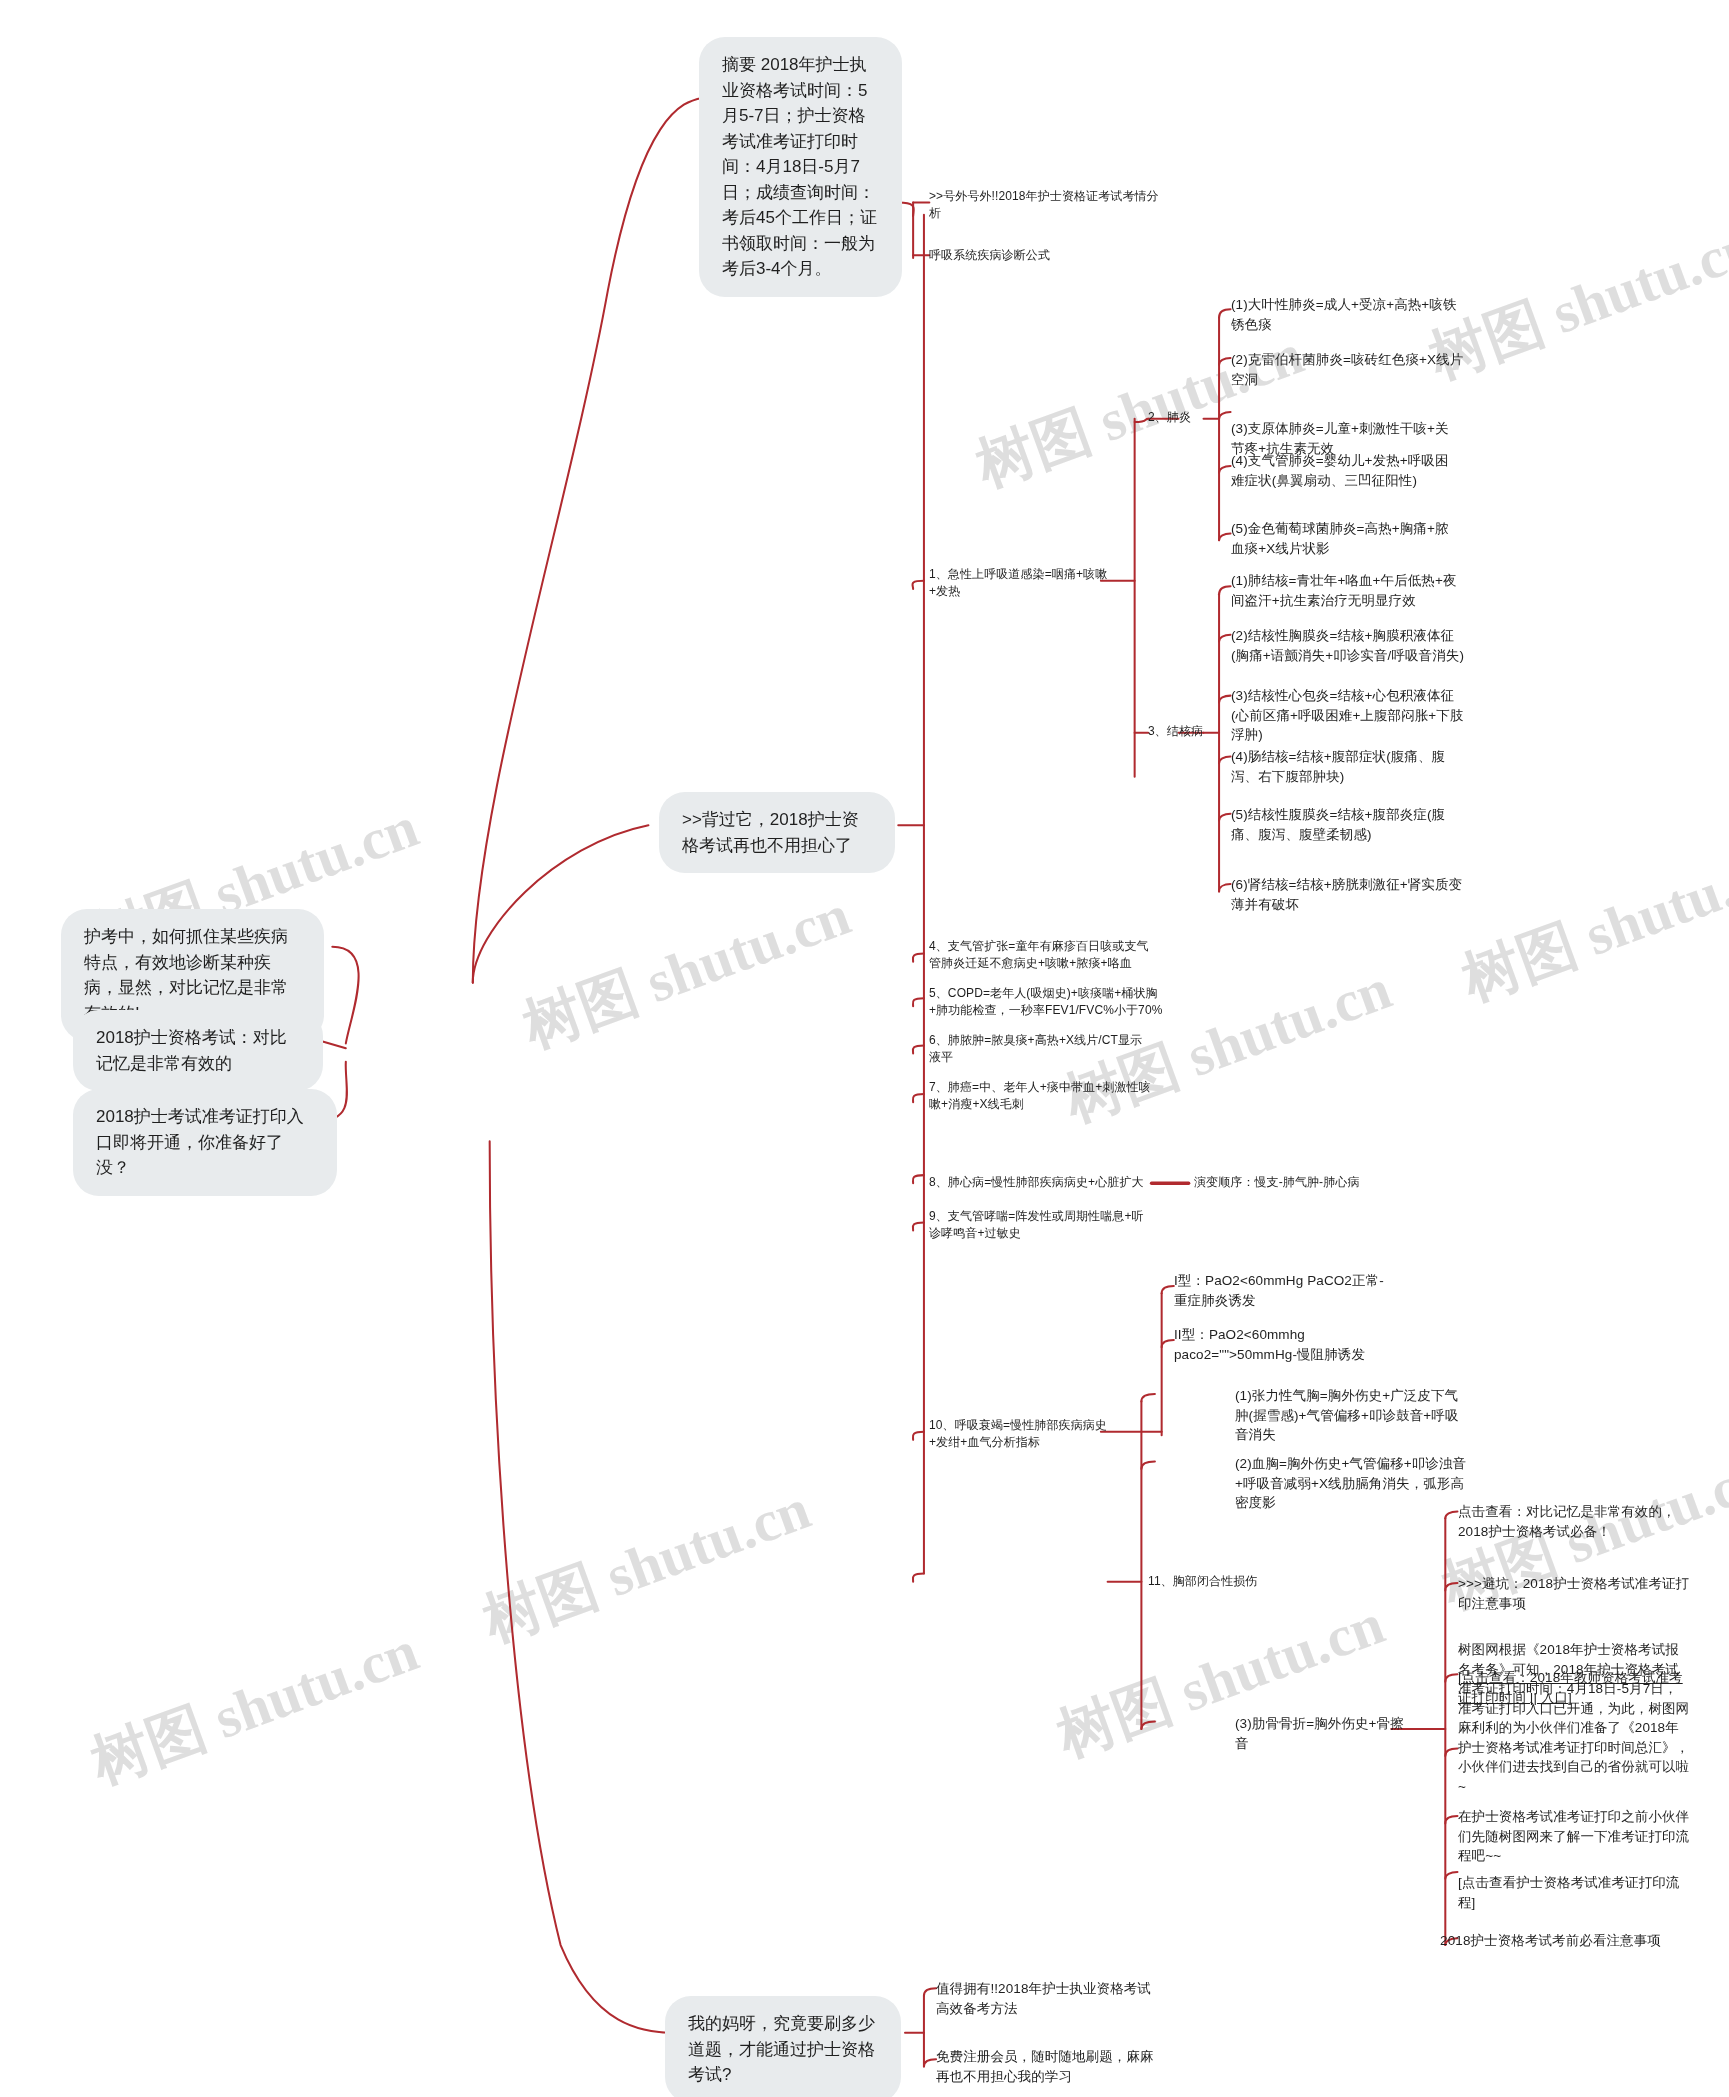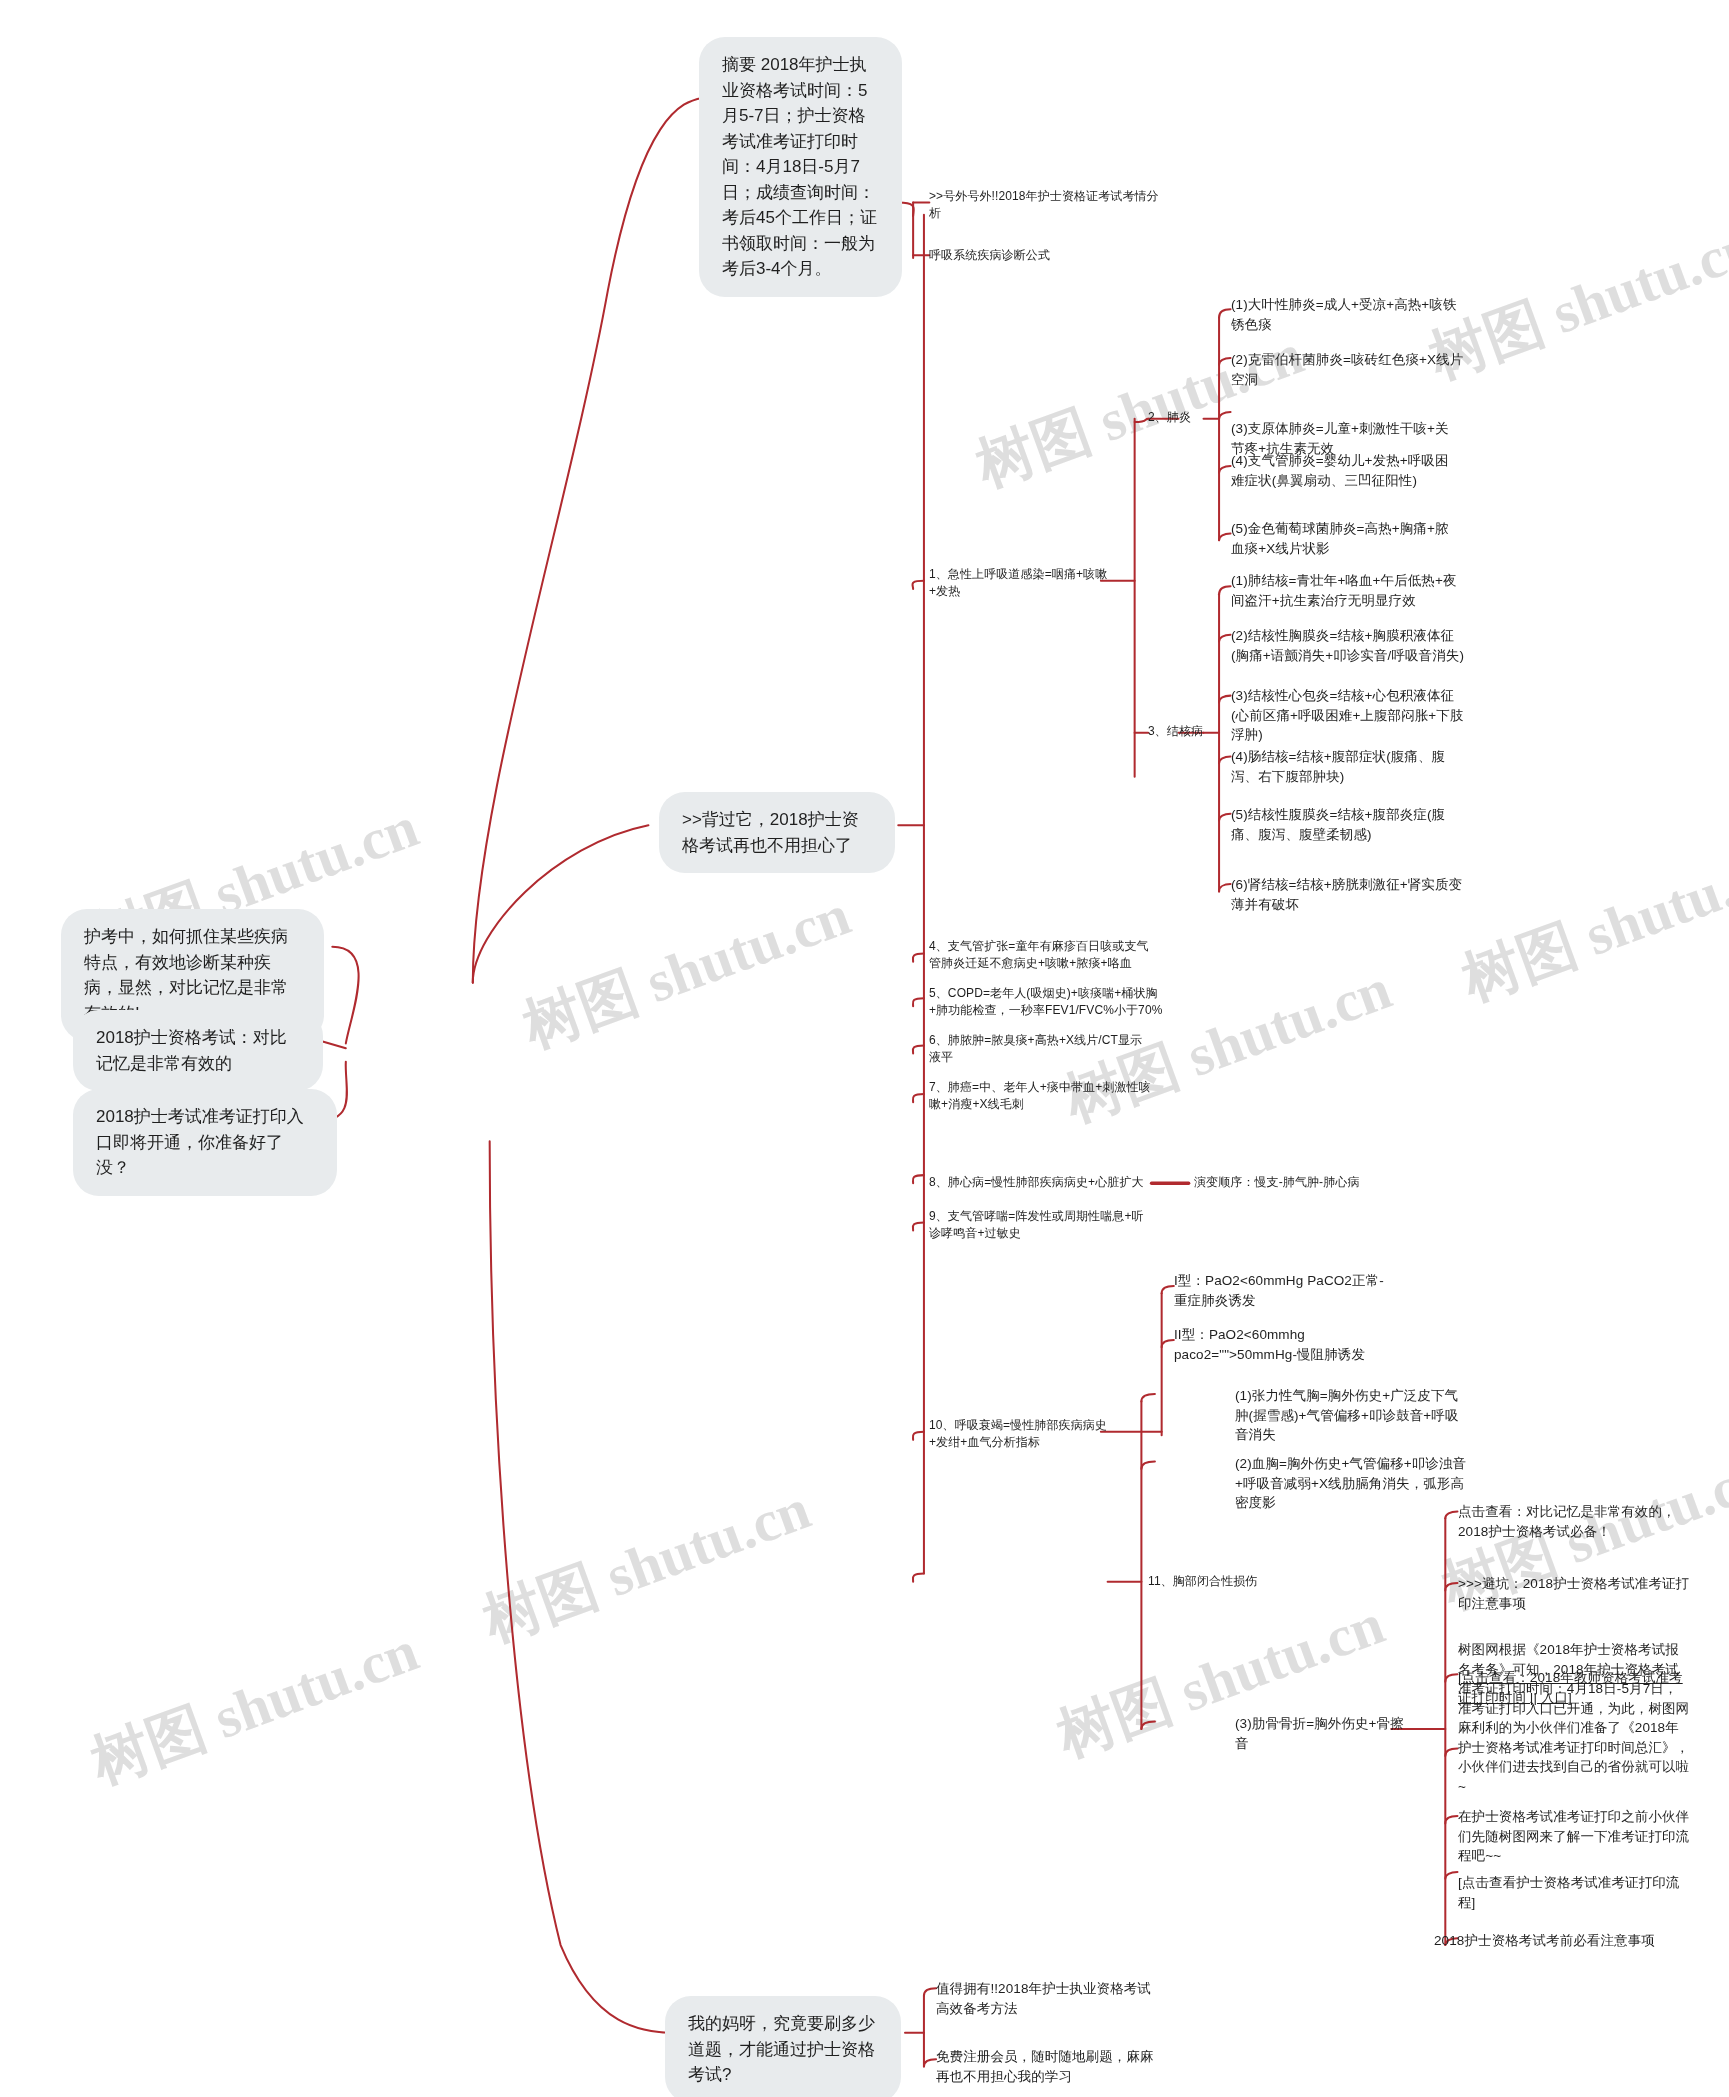--- a/index.html
+++ b/index.html
@@ -308,21 +308,21 @@
     </div>
     <div class="node txt small" style="left:1458px; top:1668px; width:233px;text-decoration:underline;">
       <span>[点击查看：2018年教师资格考试准考证打印时间 || 入口]</span>
     </div>
     <div class="node txt small" style="left:1458px; top:1807px; width:233px;">
       <span>在护士资格考试准考证打印之前小伙伴们先随树图网来了解一下准考证打印流程吧~~</span>
     </div>
     <div class="node txt small" style="left:1458px; top:1873px; width:233px;">
       <span>[点击查看护士资格考试准考证打印流程]</span>
     </div>
-    <div class="node txt small" style="left:1434px; top:1931px; width:233px;">
+    <div class="node txt small" style="left:1434px; top:1931px; width:233px;text-align:center;">
       <span>2018护士资格考试考前必看注意事项</span>
     </div>
 
     <div class="node txt small" style="left:936px; top:1979px; width:223px;">
       <span>值得拥有!!2018年护士执业资格考试高效备考方法</span>
     </div>
     <div class="node txt small" style="left:936px; top:2047px; width:230px;">
       <span>免费注册会员，随时随地刷题，麻麻再也不用担心我的学习</span>
     </div>
 

